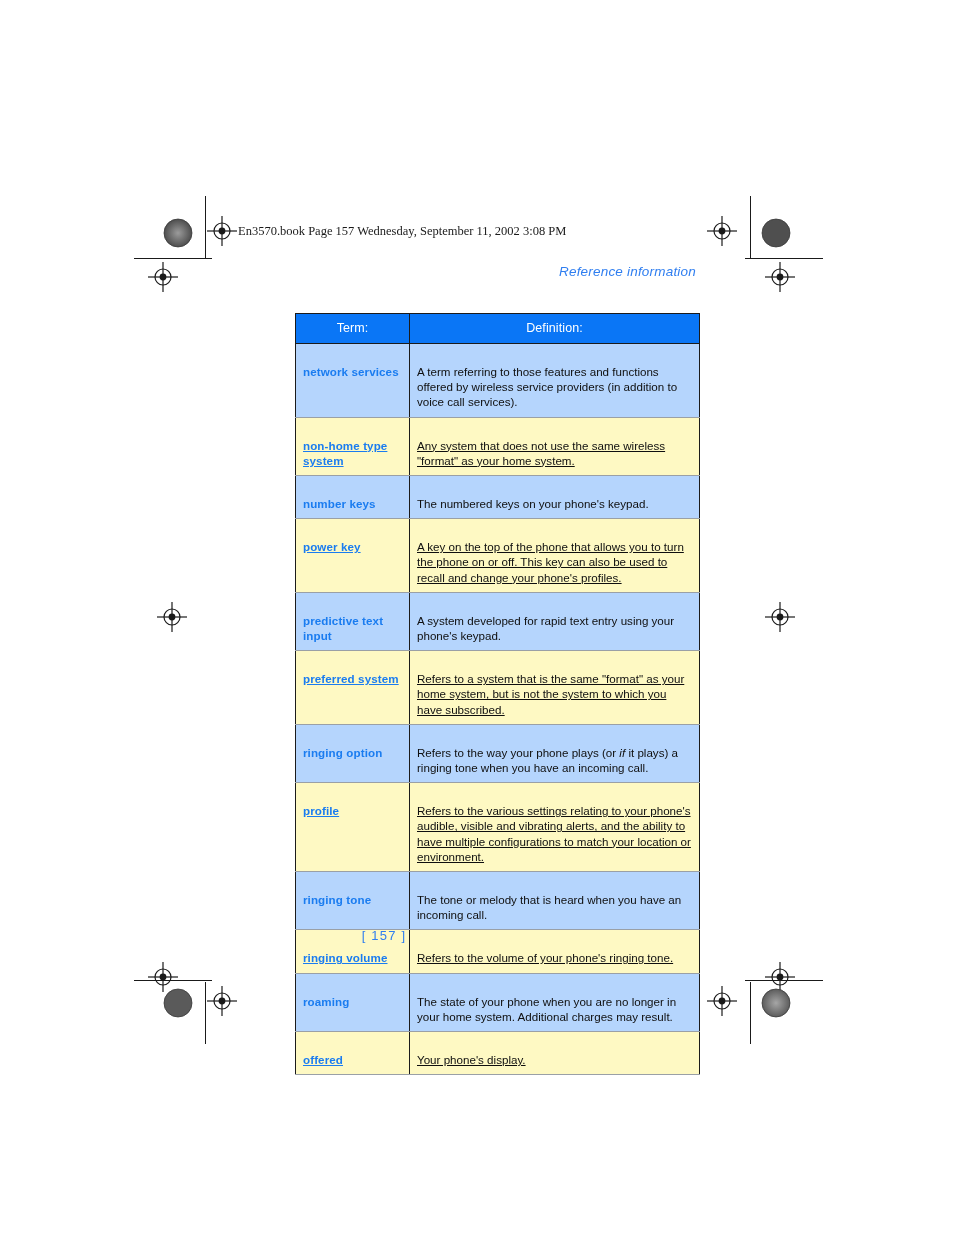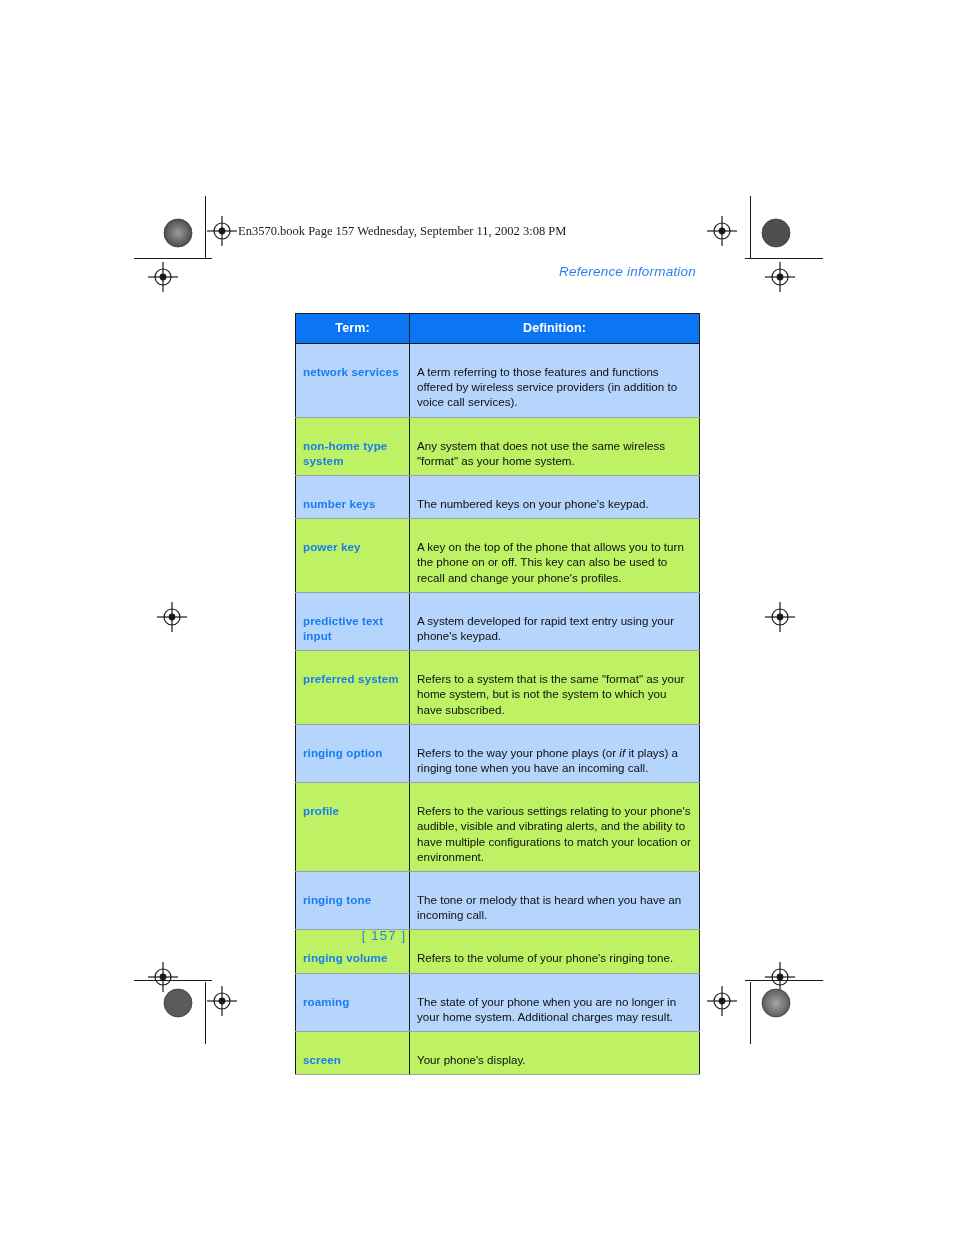--- a/index.html
+++ b/index.html
@@ -56,39 +56,39 @@
     table-layout: fixed;
     border: 1px solid #1b1b1b;
   }
   table.glossary col.c-term { width: 114px; }
   table.glossary col.c-def  { width: 290px; }
 
   table.glossary th {
     background: #0a76f6;
     color: #ffffff;
     font-size: 12.5px;
-    font-weight: bold;
+    font-weight: normal;
     text-align: center;
     padding: 7px 4px 8px 4px;
     border: 1px solid #1b1b1b;
     letter-spacing: 0.1px;
   }
 
   table.glossary td {
     border-left: 1px solid #1b1b1b;
     border-right: 1px solid #1b1b1b;
     border-top: 1px solid #9aa0a6;
     border-bottom: 1px solid #9aa0a6;
     vertical-align: top;
     font-size: 11.6px;
     line-height: 15.2px;
     padding: 20px 7px 7px 7px;
   }
   table.glossary tr.row-dark td { background: #b5d5fd; }
-  table.glossary tr.row-light td { background: #bef264; }
+  table.glossary tr.row-light td { background: #fef9c3; text-decoration: underline; }
 
   table.glossary td.term {
     color: #1a7cf0;
     font-weight: bold;
     letter-spacing: 0.1px;
   }
   table.glossary td.def {
     color: #0f0f0f;
   }
   table.glossary td.def i { font-style: italic; }
@@ -303,21 +303,21 @@
           </tr>
           <tr class="row-light">
             <td class="term">ringing volume</td>
             <td class="def">Refers to the volume of your phone's ringing tone.</td>
           </tr>
           <tr class="row-dark">
             <td class="term">roaming</td>
             <td class="def">The state of your phone when you are no longer in your home system. Additional charges may result.</td>
           </tr>
           <tr class="row-light">
-            <td class="term">screen</td>
+            <td class="term">offered</td>
             <td class="def">Your phone's display.</td>
           </tr>
         </tbody>
     </table>
   </div>
 
   <div class="page-number">[ 157 ]</div>
 </div>
 
 </body></html>

